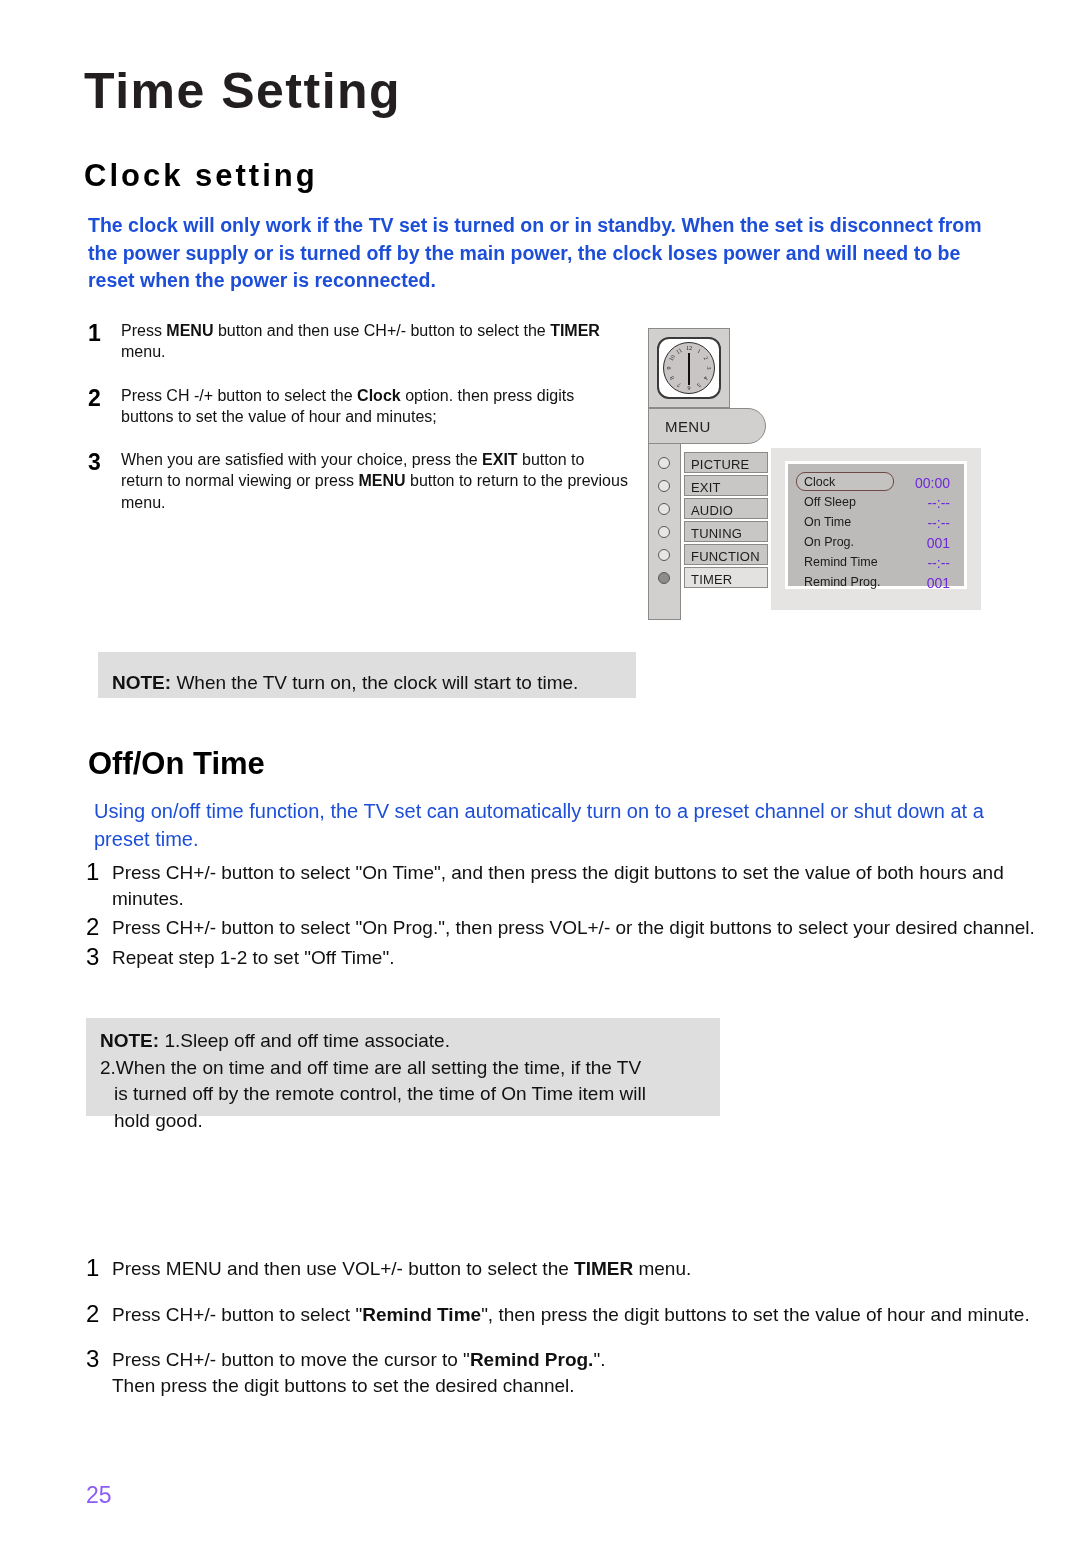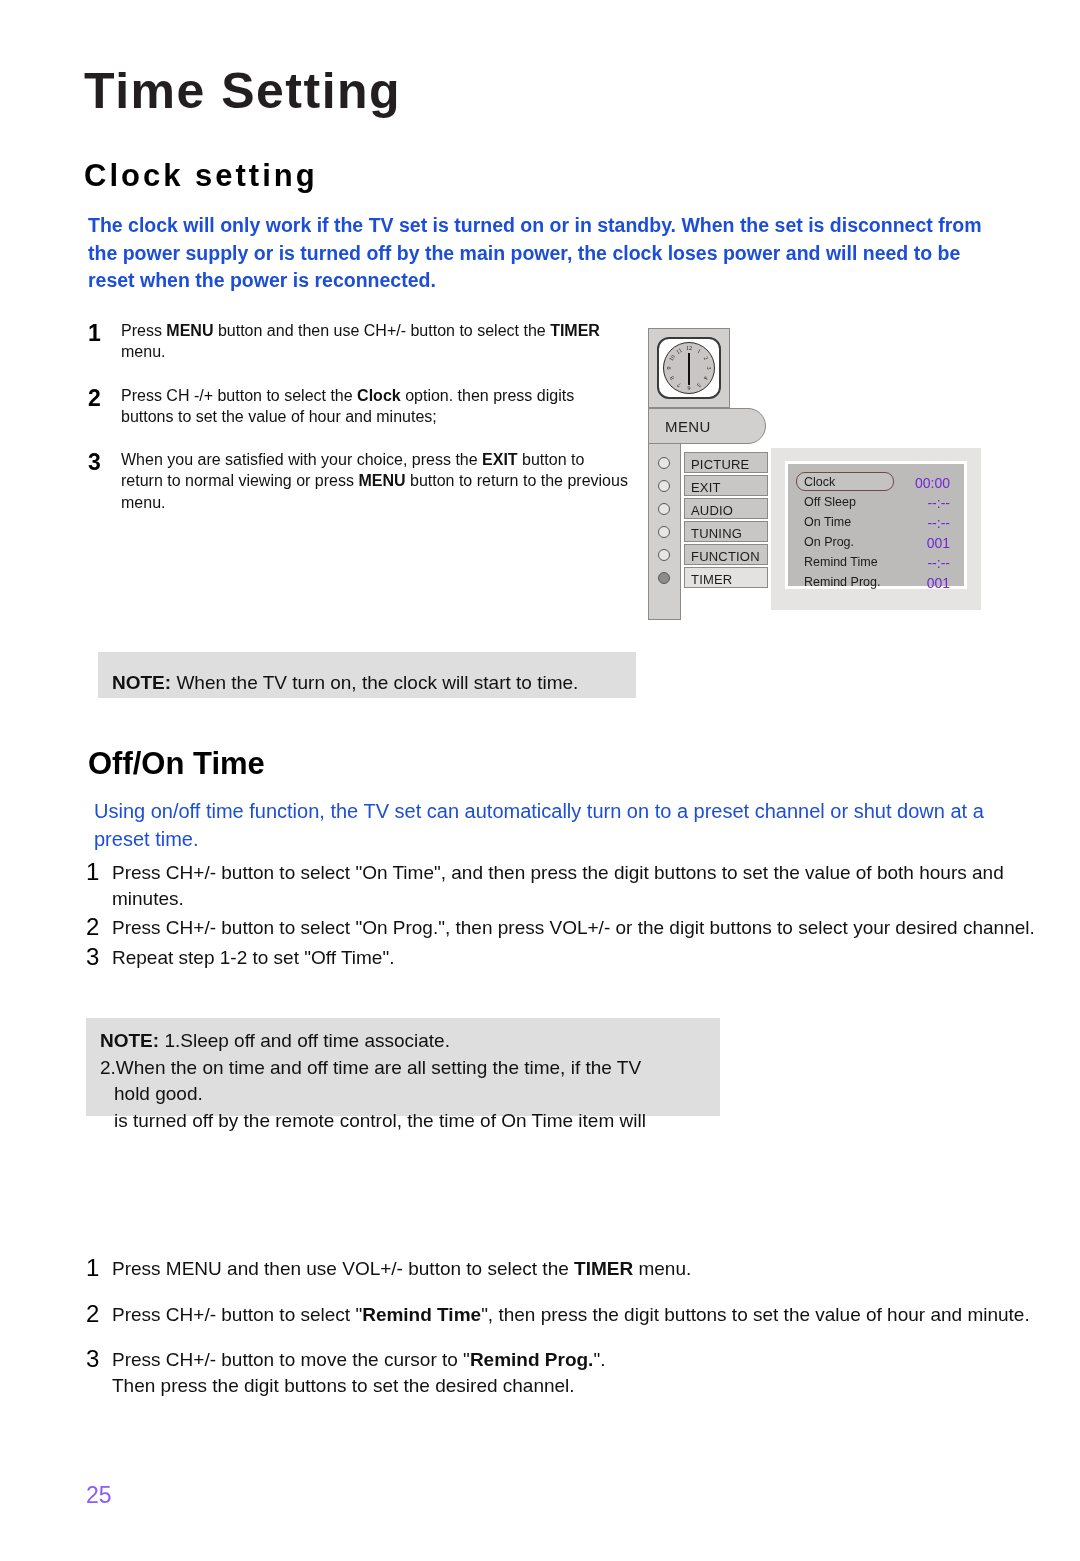--- a/index.html
+++ b/index.html
@@ -516,22 +516,22 @@
     </div>
     <div class="step">
       <span class="num">3</span>
       <span class="txt">Repeat step 1-2 to set "Off Time".</span>
     </div>
   </div>
 
   <div class="note" id="note-2">
     <span class="lbl">NOTE:</span><span> 1.Sleep off and off time associate.</span><br>
     <span>2.When the on time and off time are all setting the time, if the TV</span>
+    <span class="ind">is turned off by the remote control, the time of On Time item will</span>
     <span class="ind">hold good.</span>
-    <span class="ind">is turned off by the remote control, the time of On Time item will</span>
   </div>
 
 
   <div class="steps" id="remind-steps">
     <div class="step">
       <span class="num">1</span>
       <span class="txt">Press MENU and then use VOL+/- button to select the <b>TIMER</b> menu.</span>
     </div>
     <div class="step">
       <span class="num">2</span>

